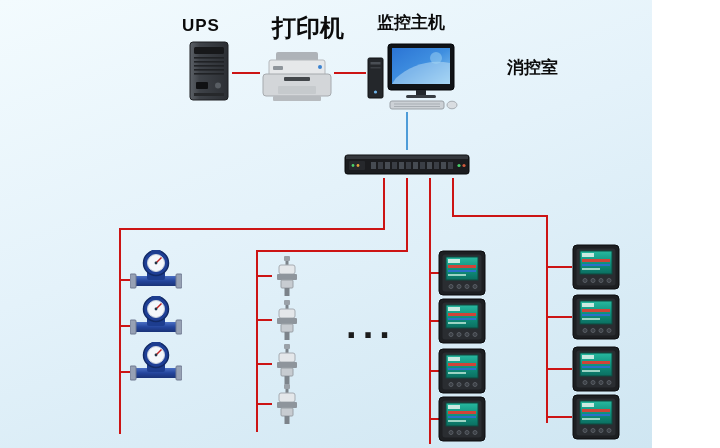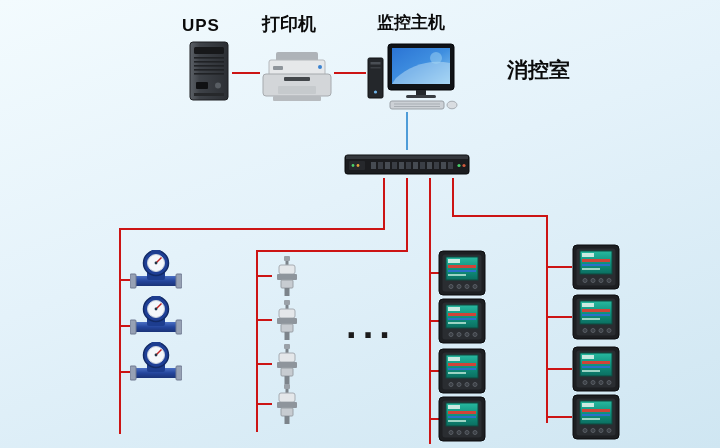--- a/index.html
+++ b/index.html
@@ -1,28 +1,28 @@
 <!DOCTYPE html>
 <html><head>
 <meta charset="utf-8">
 <style>
   * { margin: 0; padding: 0; box-sizing: border-box; }
   html, body { width: 720px; height: 448px; overflow: hidden; }
   body { font-family: "Liberation Sans", "DejaVu Sans", sans-serif; }
   #stage {
-    position: relative; width: 720px; height: 448px;
+    position: relative; width: 652px; height: 448px;
     background: linear-gradient(160deg, #f3fbfe 0%, #e4f2fa 45%, #cfe6f2 100%);
   }
   .cable { position: absolute; background: #cc1414; }
   .cable.blue { background: #4e9cd8; }
   .label { position: absolute; color: #0b0b0b; font-weight: 600; white-space: nowrap; }
   .label.ups   { left: 182px; top: 16px; font-size: 17px; letter-spacing: 1px; }
-  .label.prn   { left: 262px; top: 12px; font-size: 18px; }
+  .label.prn   { left: 272px; top: 12px; font-size: 24px; }
   .label.host  { left: 377px; top: 11px; font-size: 17px; }
-  .label.room  { left: 507px; top: 56px; font-size: 21px; text-align: right; }
+  .label.room  { left: 507px; top: 56px; font-size: 17px; text-align: right; }
   .ellipsis {
     position: absolute; left: 346px; top: 314px;
     font-size: 38px; font-weight: bold; color: #1b1b1b; letter-spacing: 4px;
   }
   svg.dev { position: absolute; overflow: visible; }
 </style>
 </head>
 <body>
 
 <svg width="0" height="0" style="position:absolute" aria-hidden="true">

